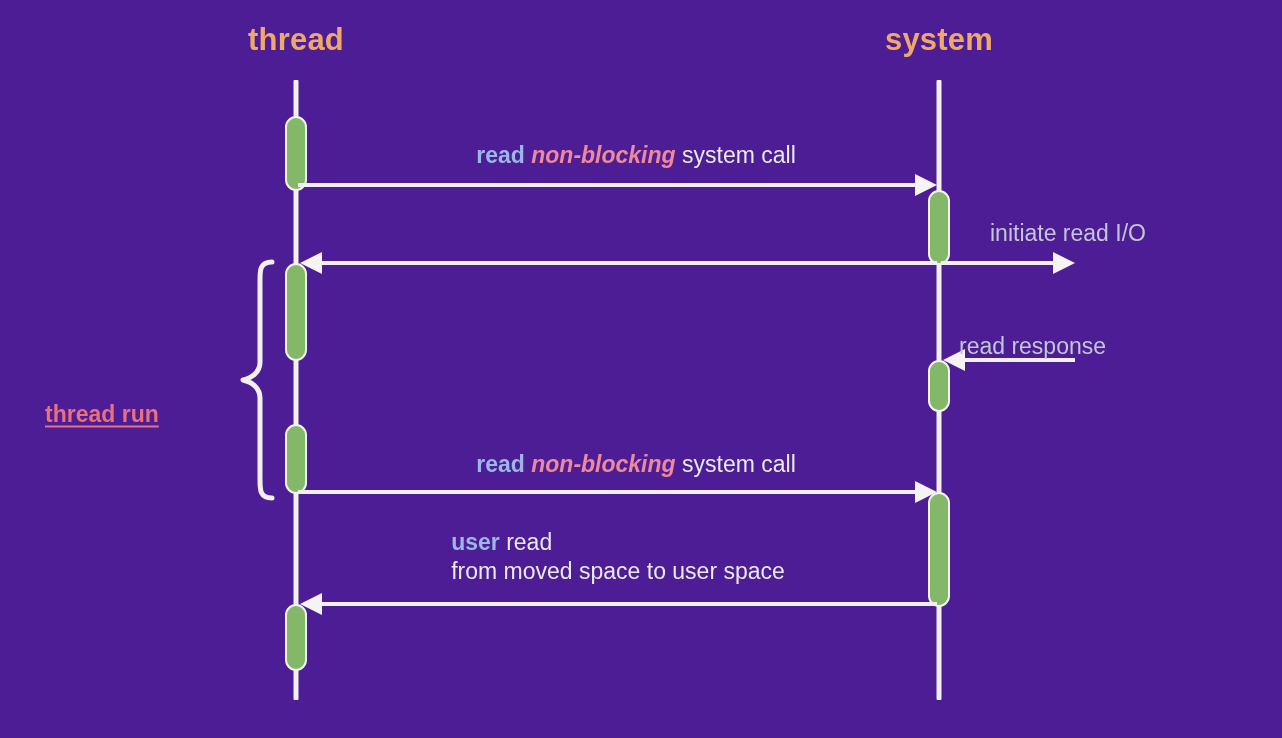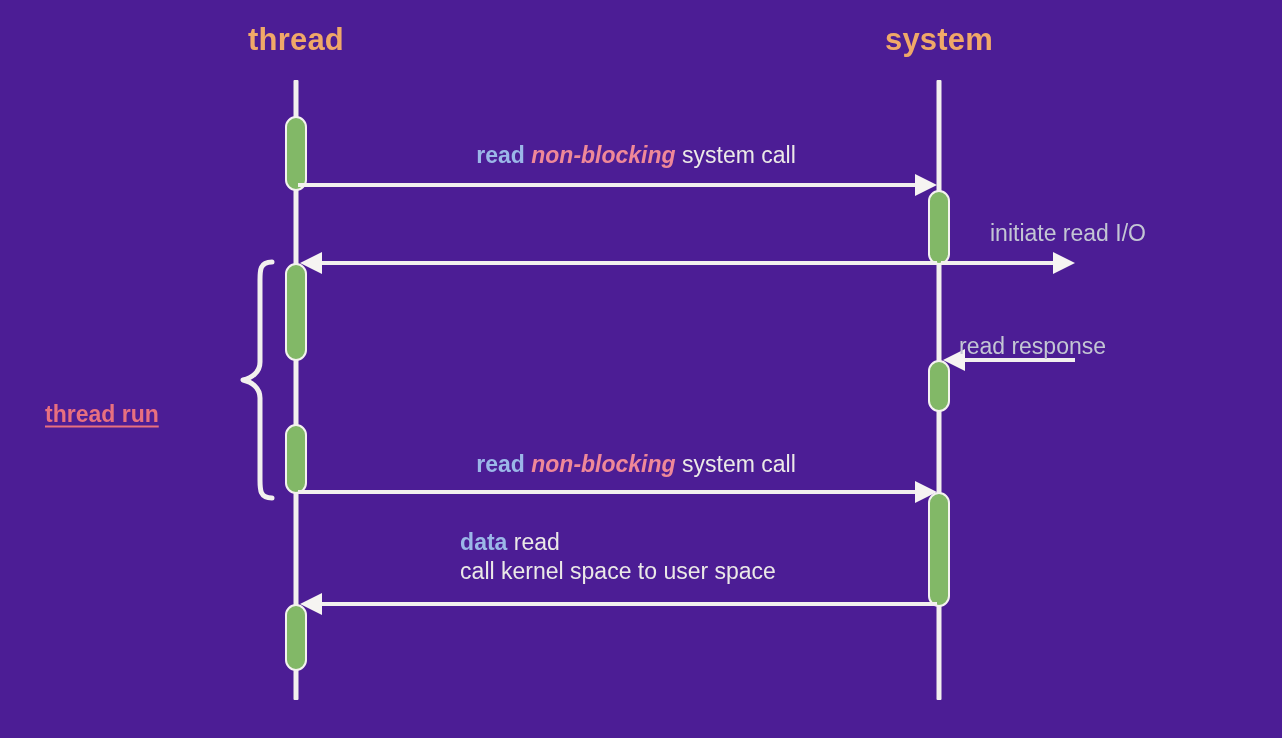--- a/index.html
+++ b/index.html
@@ -151,24 +151,24 @@
   <div class="msgline" style="left:298px; top:490px; width:617px;"></div>
   <div class="arrowhead right" style="left:915px; top:481px;"></div>
   <div class="msglabel" style="left:636px; top:450px;">
     <span class="tok-blue">read </span><span class="tok-pink">non-blocking</span><span class="tok-plain"> system call</span>
   </div>
 
   <div class="msgline" style="left:318px; top:602px; width:619px;"></div>
   <div class="arrowhead left" style="left:300px; top:593px;"></div>
   <div class="msglabel" style="left:618px; top:528px;">
     <div>
-      <span class="tok-blue">data</span><span class="tok-plain"> read</span>
+      <span class="tok-blue">user</span><span class="tok-plain"> read</span>
     </div>
     <div>
-      <span class="tok-plain">call kernel space to user space</span>
+      <span class="tok-plain">from moved space to user space</span>
     </div>
   </div>
 
   <div class="brace" style="left:238px; top:258px;">
     <svg width="40" height="244" viewBox="0 0 40 244" fill="none" xmlns="http://www.w3.org/2000/svg">
       <path d="M34 4 C22 4, 22 12, 22 22 L22 104 C22 114, 14 120, 5 122
                C14 124, 22 130, 22 140 L22 222 C22 232, 22 240, 34 240" stroke="#f2f0ee" stroke-width="5" stroke-linecap="round" stroke-linejoin="round" fill="none"></path>
     </svg>
   </div>
 

